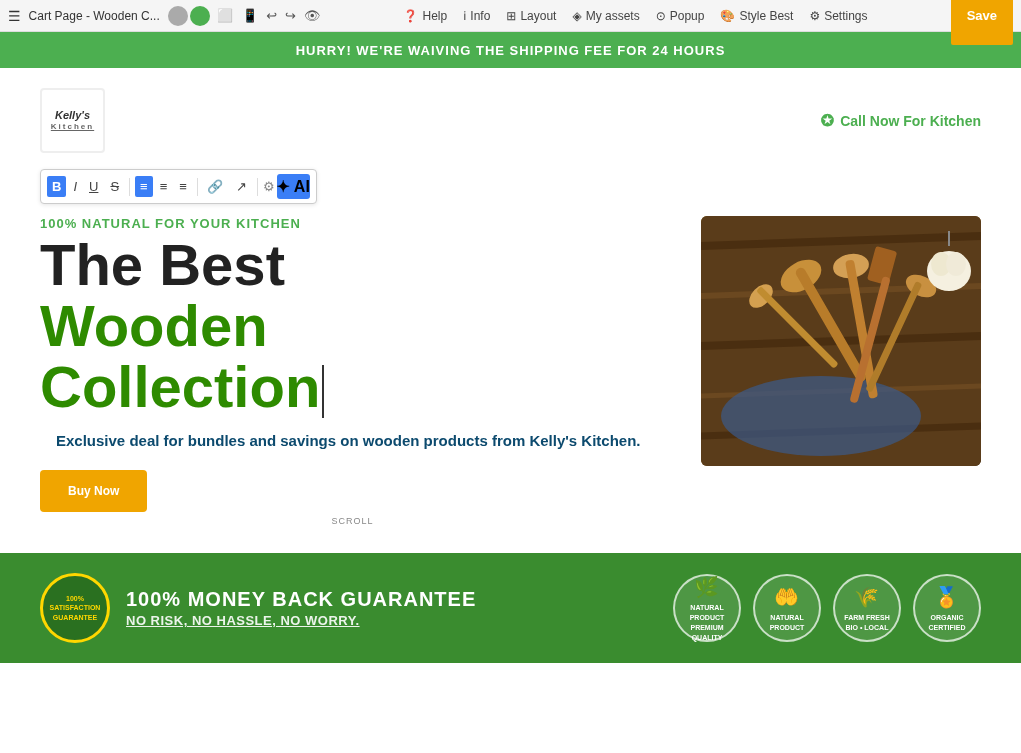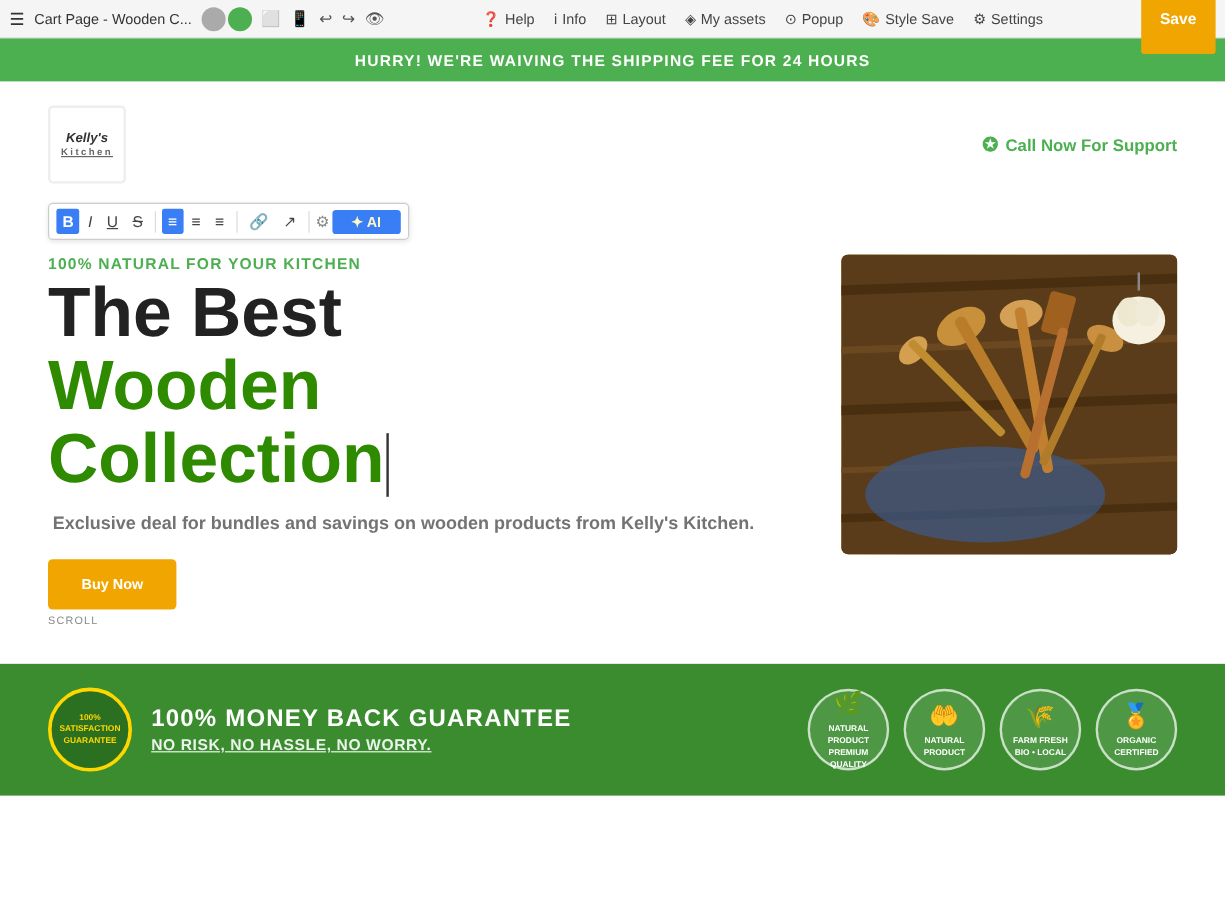--- a/index.html
+++ b/index.html
@@ -63,39 +63,39 @@
       padding: 4px 6px; width: fit-content; margin-bottom: 12px;
       box-shadow: 0 1px 4px rgba(0,0,0,0.1);
     }
     .toolbar-btn {
       background: none; border: none; cursor: pointer;
       padding: 3px 5px; font-size: 13px; color: #444; border-radius: 2px;
     }
     .toolbar-btn.active { background: #3a7ef6; color: #fff; }
     .toolbar-divider { width: 1px; height: 18px; background: #ddd; margin: 0 3px; }
     .toolbar-ai {
-      background: #3a7ef6; color: #fef9c3; border: none;
-      padding: 3px 16px; border-radius: 3px; cursor: pointer; font-size: 12px; font-weight: bold;
+      background: #3a7ef6; color: #000000; border: none;
+      padding: 3px 0; border-radius: 3px; cursor: pointer; font-size: 16px; font-weight: bold;
     }
     .toolbar-gear { color: #888; font-size: 13px; background: none; border: none; cursor: pointer; }
 
     
     .hero-section { display: flex; gap: 36px; align-items: flex-start; }
     .hero-text { flex: 1; }
     .hero-tagline { color: #4caf50; font-size: 13px; font-weight: bold; letter-spacing: 1px; margin-bottom: 4px; }
     .hero-title { font-size: 58px; font-weight: 900; line-height: 1.05; color: #222; }
     .hero-title .green-text { color: #2e8b00; }
     .cursor { display: inline-block; width: 2px; height: 0.9em; background: #333; margin-left: 2px; vertical-align: bottom; }
-    .hero-desc { color: #737373; font-size: 15px; font-weight: 600; margin: 12px 4px 18px; line-height: 1.5; }
+    .hero-desc { color: #0c4a6e; font-size: 15px; font-weight: 600; margin: 12px 16px 18px; line-height: 1.5; }
     .buy-btn {
       background: #f0a500; color: #fff; border: none;
       padding: 14px 28px; font-size: 12px; font-weight: bold;
       cursor: pointer; border-radius: 4px; display: inline-block;
     }
-    .scroll-label { font-size: 9px; color: #888; margin-top: 4px; letter-spacing: 1px; }
+    .scroll-label { font-size: 9px; color: #888; text-align: center; margin-top: 4px; letter-spacing: 1px; }
 
     
     .hero-image {
       width: 280px; height: 250px; border-radius: 6px; overflow: hidden;
       background: linear-gradient(135deg, #8B6914 0%, #c8a050 30%, #6b4c1a 60%, #3d2a0a 100%);
       position: relative; flex-shrink: 0;
     }
 
     
     .green-section {
@@ -139,21 +139,21 @@
     <button class="icon-btn">↩</button>
     <button class="icon-btn">↪</button>
     <button class="icon-btn">👁</button>
   </div>
   <div class="top-bar-center">
     <span>❓ <span>Help</span></span>
     <span>ℹ <span>Info</span></span>
     <span>⊞ <span>Layout</span></span>
     <span>◈ <span>My assets</span></span>
     <span>⊙ <span>Popup</span></span>
-    <span>🎨 <span>Style Save</span></span>
+    <span>🎨 <span>Style Best</span></span>
     <span>⚙ <span>Settings</span></span>
   </div>
   <div class="top-bar-right">
     <button class="save-btn">Save</button>
   </div>
 </div>
 
 <div class="announcement-bar">
   <span>HURRY! WE'RE WAIVING THE SHIPPING FEE FOR 24 HOURS</span>
 </div>
@@ -162,21 +162,21 @@
 
   <div class="page-header">
     <div class="logo-area">
       <div class="logo-box">
         <span class="logo-name">Kelly's</span>
         <span class="logo-sub">Kitchen</span>
       </div>
     </div>
     <div class="support-link">
       <span class="support-icon">✪</span>
-      <span>Call Now For Support</span>
+      <span>Call Now For Kitchen</span>
     </div>
   </div>
 
   <div class="toolbar">
     <button class="toolbar-btn active"><b>B</b></button>
     <button class="toolbar-btn"><i>I</i></button>
     <button class="toolbar-btn"><u>U</u></button>
     <button class="toolbar-btn"><s>S</s></button>
     <div class="toolbar-divider"></div>
     <button class="toolbar-btn active">≡</button>

